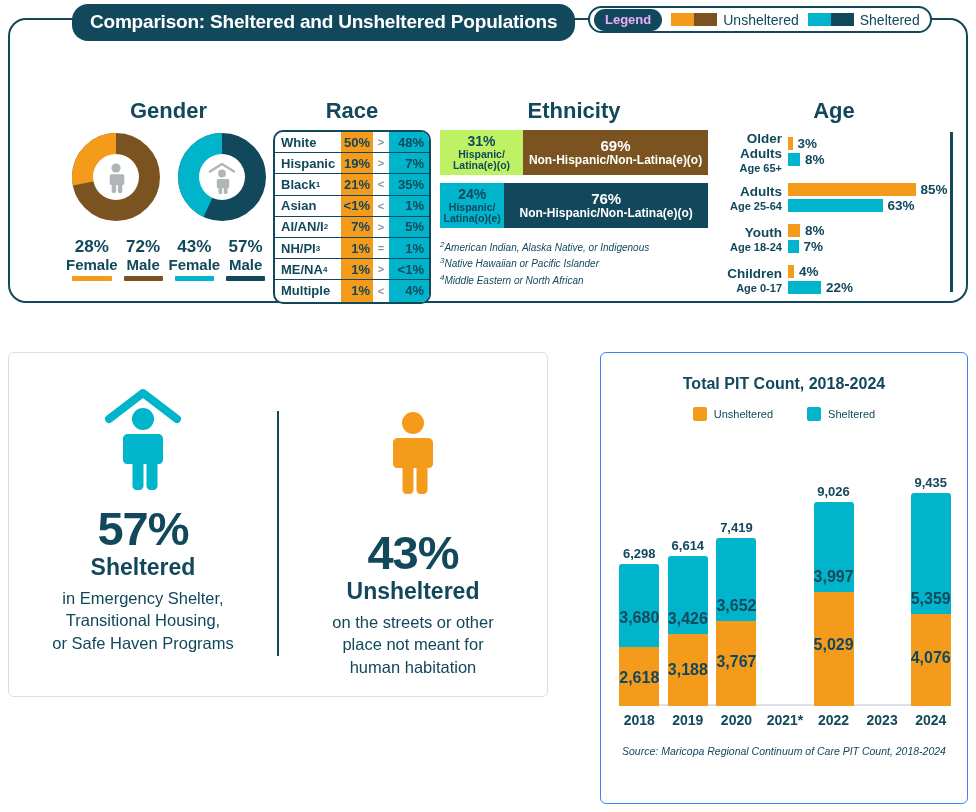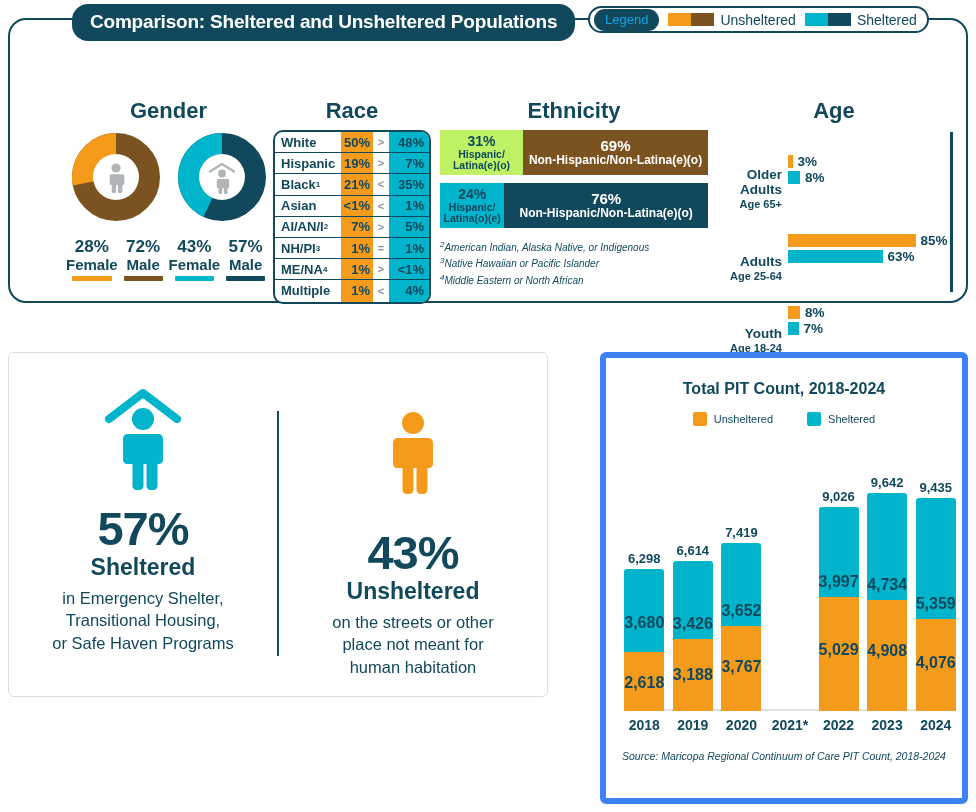--- a/index.html
+++ b/index.html
@@ -32,24 +32,24 @@
   .legend-pill {
     position: absolute; left: 578px; top: -14px;
     background: #fff;
     border: 2px solid #12485C;
     border-radius: 14px;
     height: 27px;
     padding: 0 10px 0 4px;
     display: flex; align-items: center; gap: 9px;
   }
   .legend-word {
-    background: #12485C; color: #0ea5e9;
+    background: #12485C; color: #f0abfc;
     border-radius: 11px;
     padding: 3px 11px 4px 11px;
-    font-size: 13px; font-weight: normal;
+    font-size: 13px; font-weight: bold;
   }
   .legend-entry { display: flex; align-items: center; gap: 6px; }
   .legend-sw { width: 46px; height: 13px; display: flex; }
   .legend-sw i { flex: 1; display: block; }
   .legend-label { font-size: 14px; color: #12485C; font-weight: normal; }
 
   .sect-head {
     position: absolute;
     font-size: 22px; font-weight: bold; color: #12485C;
     text-align: center;
@@ -118,21 +118,21 @@
   .eth-seg .p { font-size: 14px; font-weight: bold; }
   .eth-seg .t { font-size: 10.5px; font-weight: bold; }
   .eth-wide .p { font-size: 15px; }
   .eth-wide .t { font-size: 12px; }
   .footnotes { margin-top: 11px; font-size: 10px; font-style: italic; line-height: 1.5; color: #12485C; }
   .footnotes sup { font-size: 8px; }
 
   
   .age-wrap { position: absolute; left: 700px; top: 112px; width: 248px; }
   .age-group { margin-bottom: 9px; display: flex; align-items: center; }
-  .age-lab { flex: 0 0 78px; text-align: right; padding-right: 6px; line-height: 1.1; margin-top: 36px; }
+  .age-lab { flex: 0 0 78px; text-align: right; padding-right: 6px; line-height: 1.1; }
   .age-lab .n { font-size: 13.5px; font-weight: bold; display: block; }
   .age-lab .a { font-size: 11px; font-weight: bold; display: block; }
   .age-bars { flex: 1; }
   .age-bar { display: flex; align-items: center; height: 13px; margin-bottom: 3px; }
   .age-fill { height: 13px; }
   .age-val { font-size: 13.5px; font-weight: bold; margin-left: 5px; white-space: nowrap; }
   .age-divider {
     position: absolute; left: 940px; top: 112px;
     width: 3px; height: 160px; background: #12485C;
   }
@@ -147,21 +147,21 @@
   .bl-col { flex: 1; display: flex; flex-direction: column; align-items: center; padding-top: 30px; }
   .bl-sep { width: 2px; background: #12485C; margin: 58px 0 40px 0; }
   .bl-big { font-size: 47px; font-weight: bold; line-height: 1; margin-top: 14px; letter-spacing: -1px; }
   .bl-sub { font-size: 23px; font-weight: bold; margin-top: 2px; }
   .bl-desc { font-size: 16.5px; line-height: 1.35; text-align: center; margin-top: 6px; }
 
   
   .br-card {
     position: absolute; left: 600px; top: 352px;
     width: 368px; height: 452px;
-    border: 6px solid #3b82f6; border-radius: 6px; background: #fff;
+    border: 1px solid #3b82f6; border-radius: 6px; background: #fff;
   }
   .ch-title { text-align: center; font-size: 16px; font-weight: bold; margin-top: 22px; }
   .ch-legend { display: flex; justify-content: center; gap: 34px; margin-top: 14px; }
   .ch-leg-item { display: flex; align-items: center; gap: 7px; font-size: 11px; }
   .ch-leg-sw { width: 14px; height: 14px; border-radius: 2px; }
   .plot {
     position: relative; margin: 10px 14px 0 14px; height: 275px;
   }
   .bar-col {
     position: absolute; bottom: 0;
@@ -488,29 +488,20 @@
       </div>
       <div class="bar-col" style="left: 198.571px; width: 40px;">
         <div class="bar-total">9,026</div>
         <div class="seg" style="height:90.36984028209915px;background:#00B4CC;border-radius:3px 3px 0 0;align-items:flex-end;padding-bottom:6px">
           <span>3,997</span>
         </div>
         <div class="seg" style="height:113.70275876374195px;background:#F59B1C;align-items:flex-start;padding-top:43.207048330221944px">
           <span>5,029</span>
         </div>
       </div>
-      <div class="bar-col" style="left: 247.143px; width: 40px;">
-        <div class="bar-total">9,642</div>
-        <div class="seg" style="height:107.03298070939638px;background:#00B4CC;border-radius:3px 3px 0 0;align-items:flex-end;padding-bottom:6px">
-          <span>4,734</span>
-        </div>
-        <div class="seg" style="height:110.9670192906036px;background:#F59B1C;align-items:flex-start;padding-top:42.16746733042937px">
-          <span>4,908</span>
-        </div>
-      </div>
       <div class="bar-col" style="left: 295.714px; width: 40px;">
         <div class="bar-total">9,435</div>
         <div class="seg" style="height:121.16386641775564px;background:#00B4CC;border-radius:3px 3px 0 0;align-items:flex-end;padding-bottom:6px">
           <span>5,359</span>
         </div>
         <div class="seg" style="height:92.15598423563576px;background:#F59B1C;align-items:flex-start;padding-top:35.01927400954159px">
           <span>4,076</span>
         </div>
       </div>
     </div>

